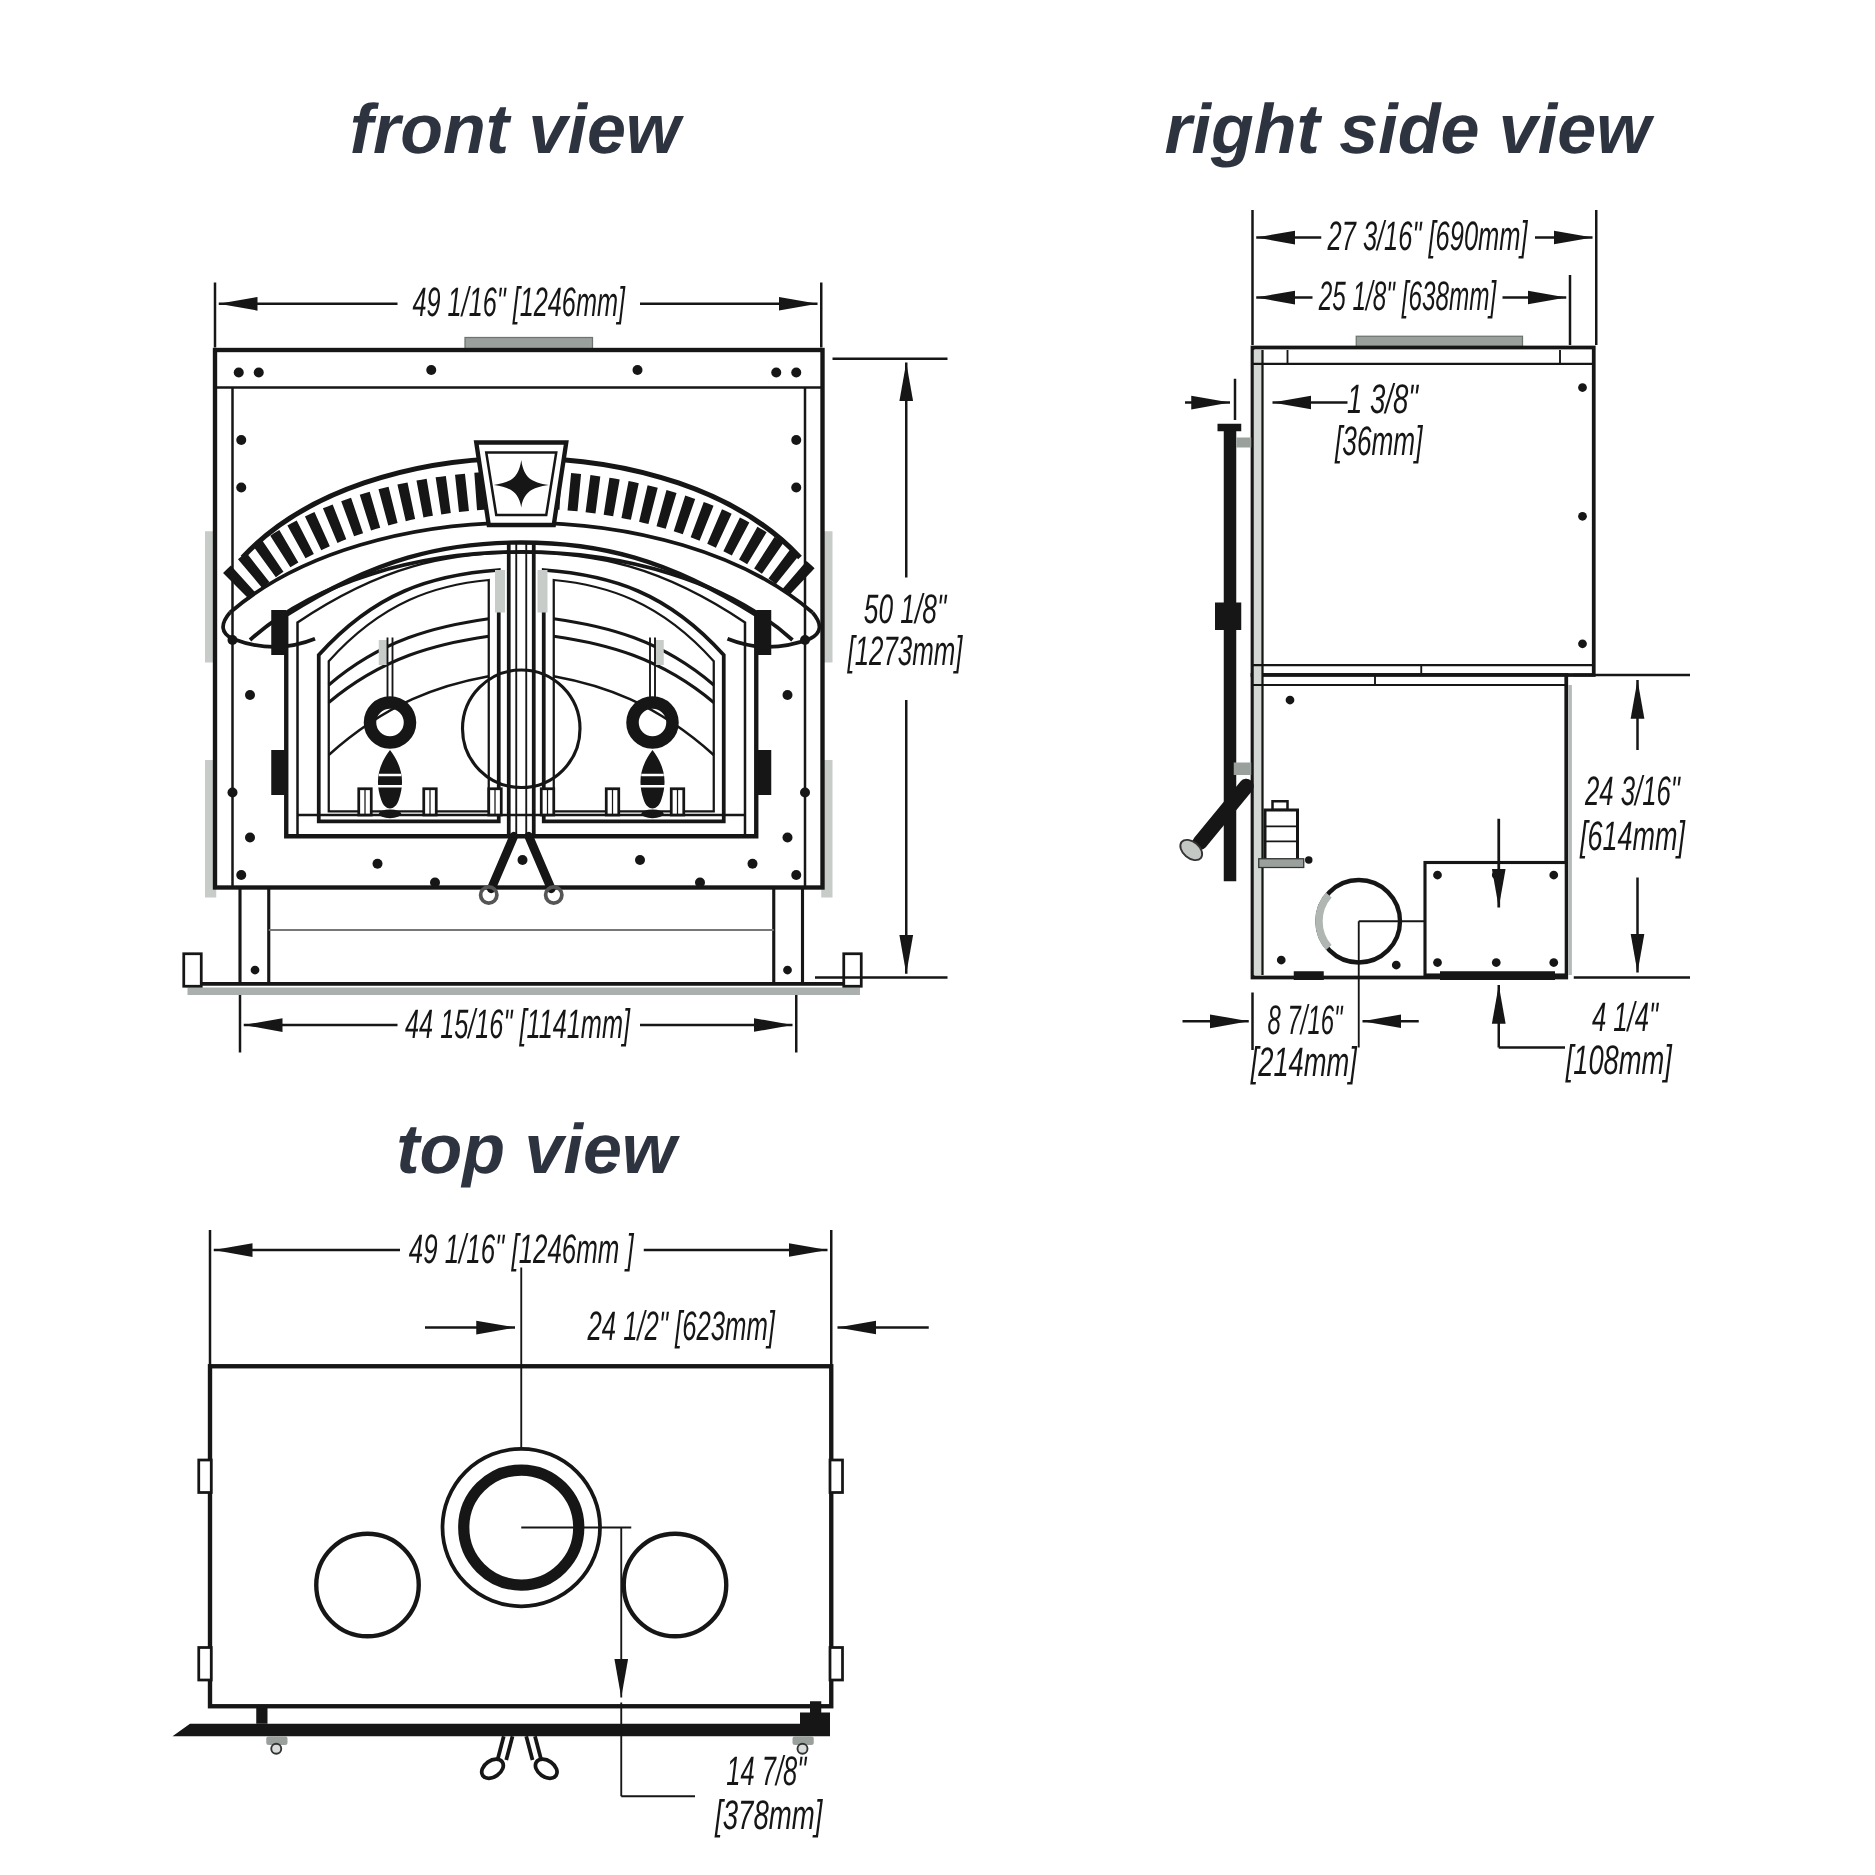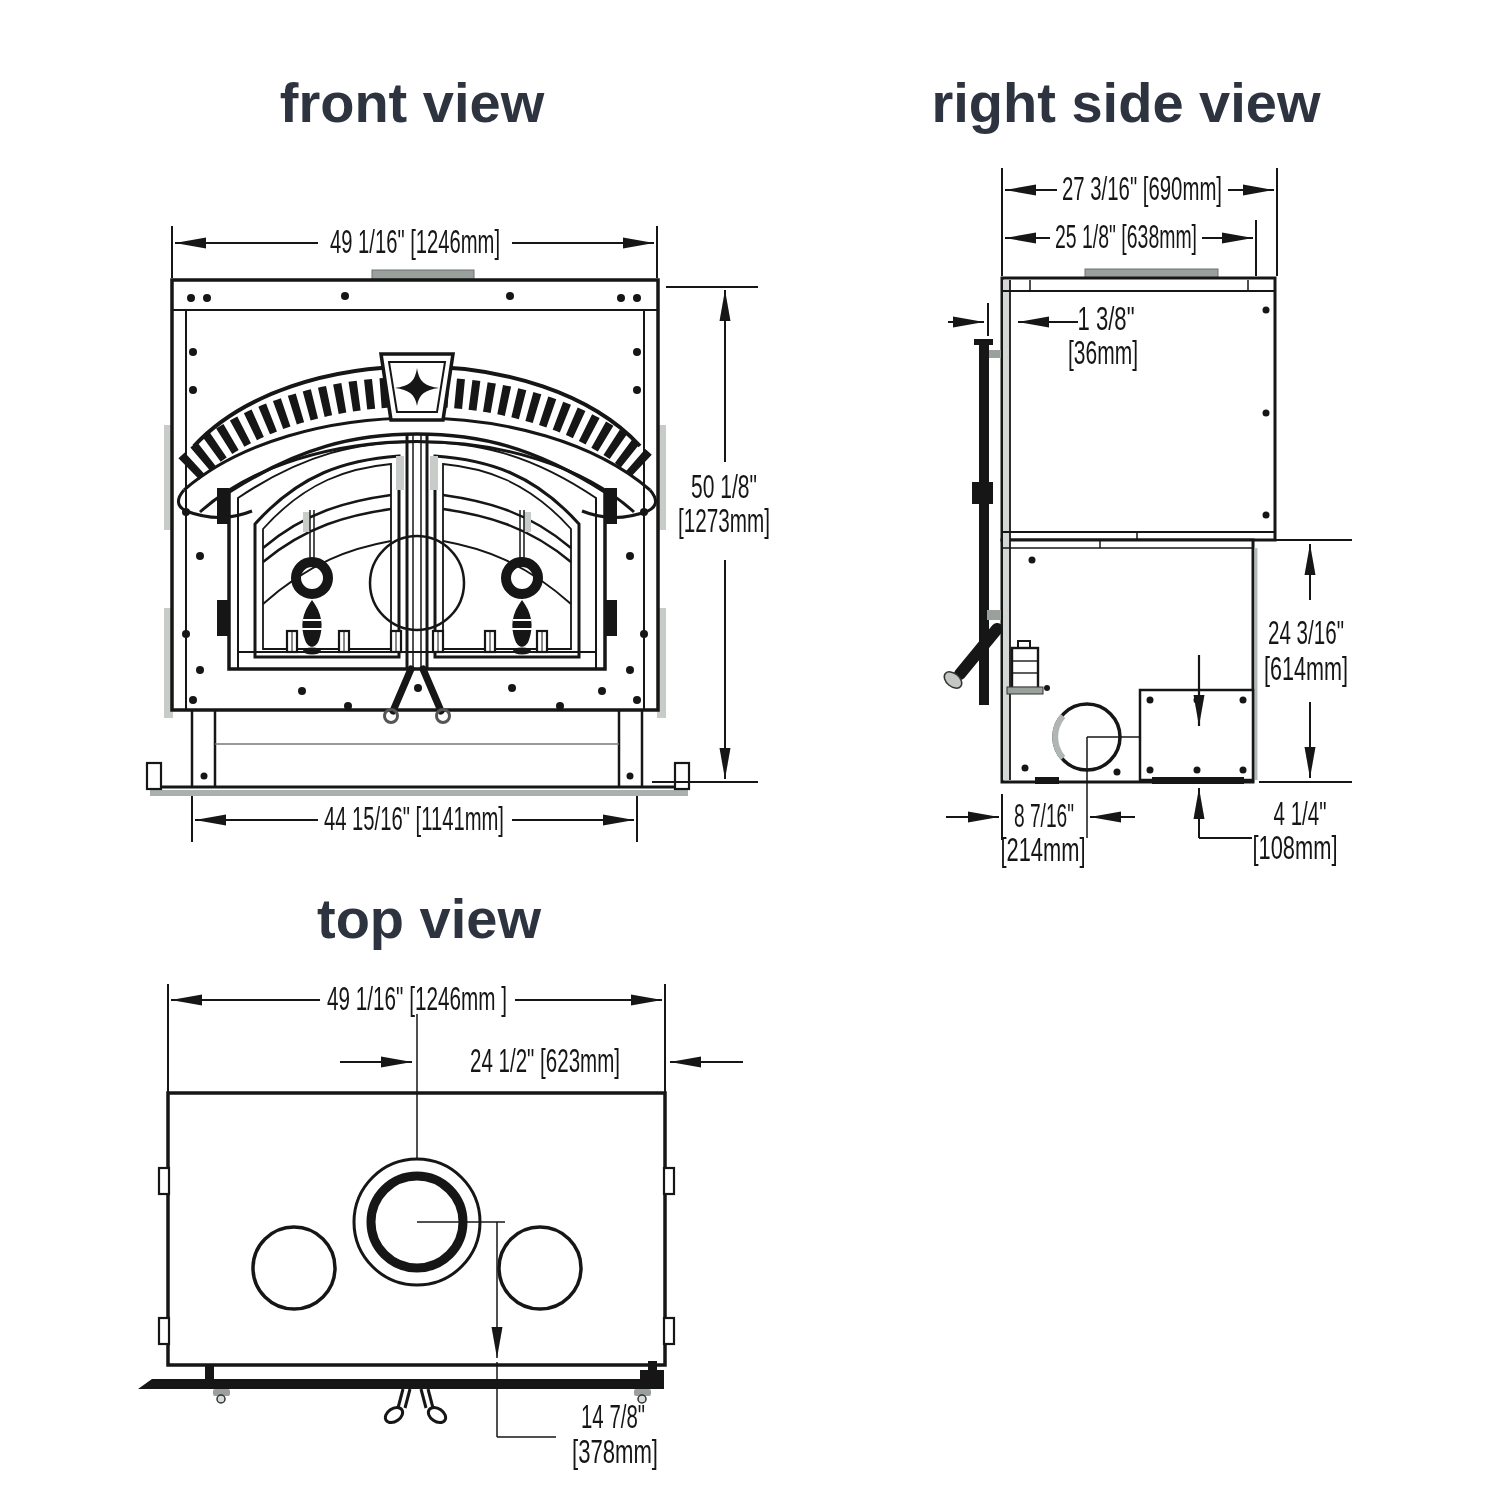--- a/index.html
+++ b/index.html
@@ -1,16 +1,16 @@
 <!DOCTYPE html>
 <html><head>
 <meta charset="utf-8">
 <style>
   html,body{margin:0;padding:0;background:#ffffff;}
-  .canvas{position:relative;width:1500px;height:1500px;background:#fff;overflow:hidden;}
+  .canvas{position:relative;width:1500px;height:1500px;background:#fff;overflow:hidden;font-style:italic;}
   svg{display:block;}
   .title{font-family:"Liberation Sans",sans-serif;font-weight:700;font-size:56px;fill:#2e3340;}
   .dim{font-family:"Liberation Sans",sans-serif;font-size:33px;fill:#161616;}
 </style>
 </head>
 <body>
 
 <div class="canvas">
 <svg width="1500" height="1500" viewBox="0 0 1500 1500" xmlns="http://www.w3.org/2000/svg">
   <defs>

